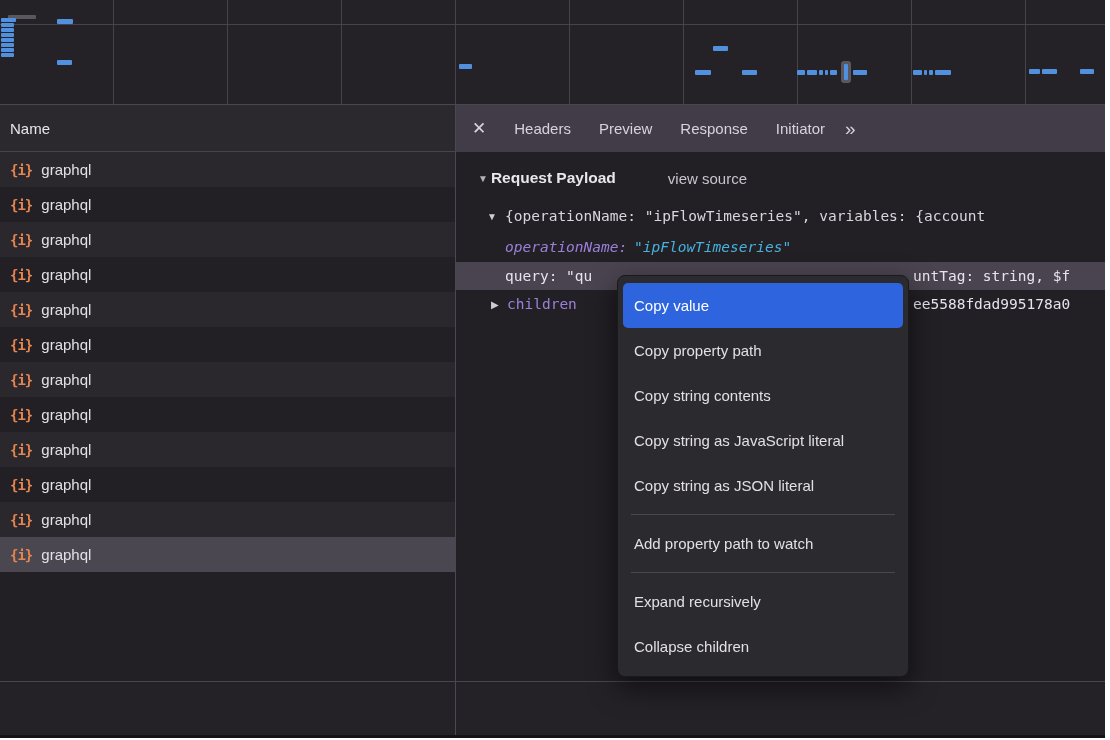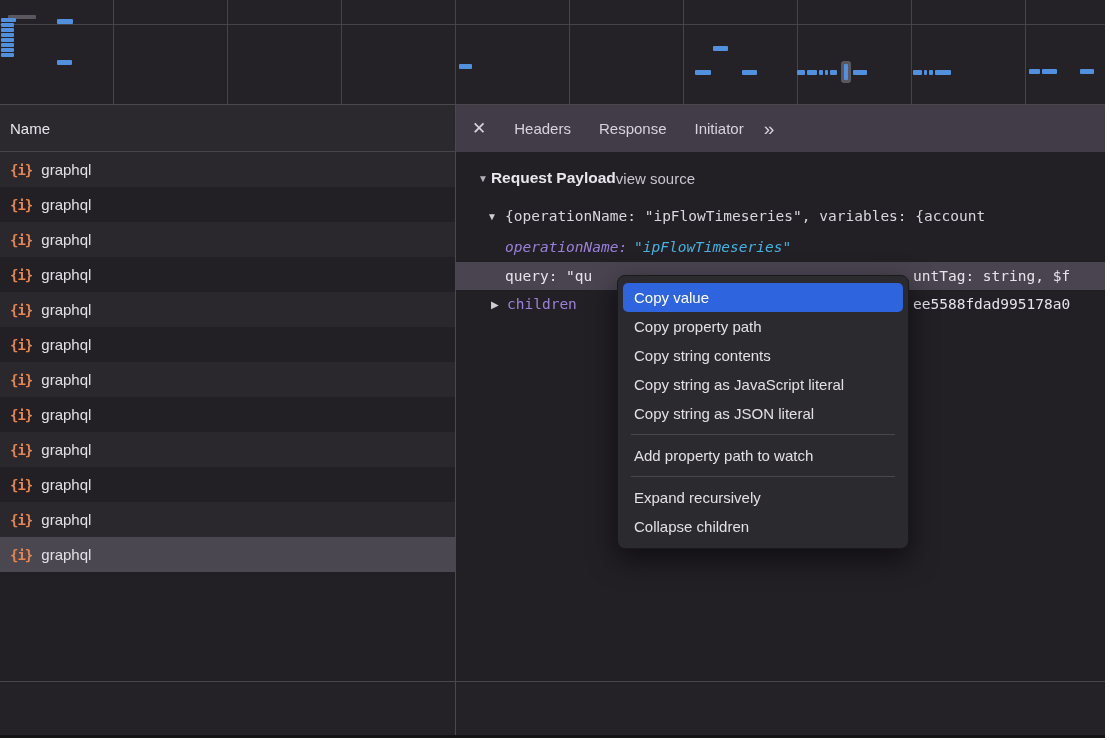--- a/index.html
+++ b/index.html
@@ -27,37 +27,37 @@
   .tab-bar{height:47px;background:#423c49;display:flex;align-items:center;padding:0 10px 0 16px;color:#d7d3dc;font-size:15px;}
   .close-btn{font-size:17px;margin-right:14px;cursor:default;color:#d7d3dc;}
   .tab{position:relative;height:100%;display:flex;align-items:center;padding:0 14px;cursor:default;}
   .tab.active{color:#c9b6f4;}
   .tab .underline{position:absolute;left:10px;right:10px;bottom:0;height:3px;background:#8f6ae4;border-radius:2px;}
   .more-tabs{margin-left:6px;font-size:19px;letter-spacing:-1px;color:#d7d3dc;}
   .payload{position:absolute;top:47px;left:0;right:0;bottom:0;background:#221f25;overflow:hidden;}
   .section-row{position:absolute;top:12px;left:0;right:0;height:28px;display:flex;align-items:center;padding-left:22px;}
   .tri{font-size:10px;color:#b5b1bb;margin-right:3px;}
   .sec-title{font-size:15.5px;font-weight:bold;color:#e9e6ec;}
-  .view-src{font-size:15px;color:#c9c5ce;cursor:default;}
+  .view-src{font-size:15px;color:#c9c5ce;margin-left:52px;cursor:default;}
   .code{font-family:"DejaVu Sans Mono",monospace;font-size:14.5px;white-space:pre;}
   .trow{position:absolute;left:0;right:0;height:28px;}
   .trow span{position:absolute;top:50%;transform:translateY(-50%);}
   .row-preview{top:50px;}
   .row-op{top:81px;font-style:italic;}
   .row-query{top:110px;background:#4a4450;}
   .row-vars{top:138px;}
   .t-tri{color:#cfccd4;font-size:10px;font-family:"Liberation Sans",sans-serif;}
   .k{color:#9b80d8;}
   .v{color:#45b1dd;}
   .plain{color:#d9d6de;}
   .sel-text{color:#e7e3ec;}
   
   .ctx-menu{position:absolute;left:617px;top:275px;width:292px;background:#2b2a2e;border:1px solid #1a191c;
             border-radius:8px;box-shadow:0 10px 28px rgba(0,0,0,.55);padding:7px 5px;box-sizing:border-box;z-index:10;}
-  .menu-item{height:29px;display:flex;align-items:center;padding:0 11px;border-radius:5px;
+  .menu-item{height:45px;display:flex;align-items:center;padding:0 11px;border-radius:5px;
              font-size:15px;color:#e2dfe5;cursor:default;}
   .menu-item.highlighted{background:#2e64dd;color:#ffffff;}
   .menu-sep{height:1px;background:#4a484d;margin:6px 8px;}
   
   .footer{position:absolute;left:0;right:0;bottom:0;height:56px;background:#242127;border-top:1px solid #4a474d;}
   .footer .vdiv{position:absolute;left:455px;top:0;bottom:0;width:1px;background:#4c4853;}
   .footer .bottom-edge{position:absolute;left:0;right:0;bottom:0;height:3px;background:#141316;}
 </style>
 </head>
 <body>
@@ -165,20 +165,23 @@
   </div>
 
   <div class="right-panel">
     <div class="tab-bar">
       <span class="close-btn">✕</span>
       <div style="display:flex;height:100%;">
           <div class="tab">
             <span>Headers</span>
           </div>
           <div class="tab">
+            <span>Preview</span>
+          </div>
+          <div class="tab">
             <span>Response</span>
           </div>
           <div class="tab">
             <span>Initiator</span>
           </div>
         </div>
       <span class="more-tabs">»</span>
     </div>
 
     <div class="payload">

